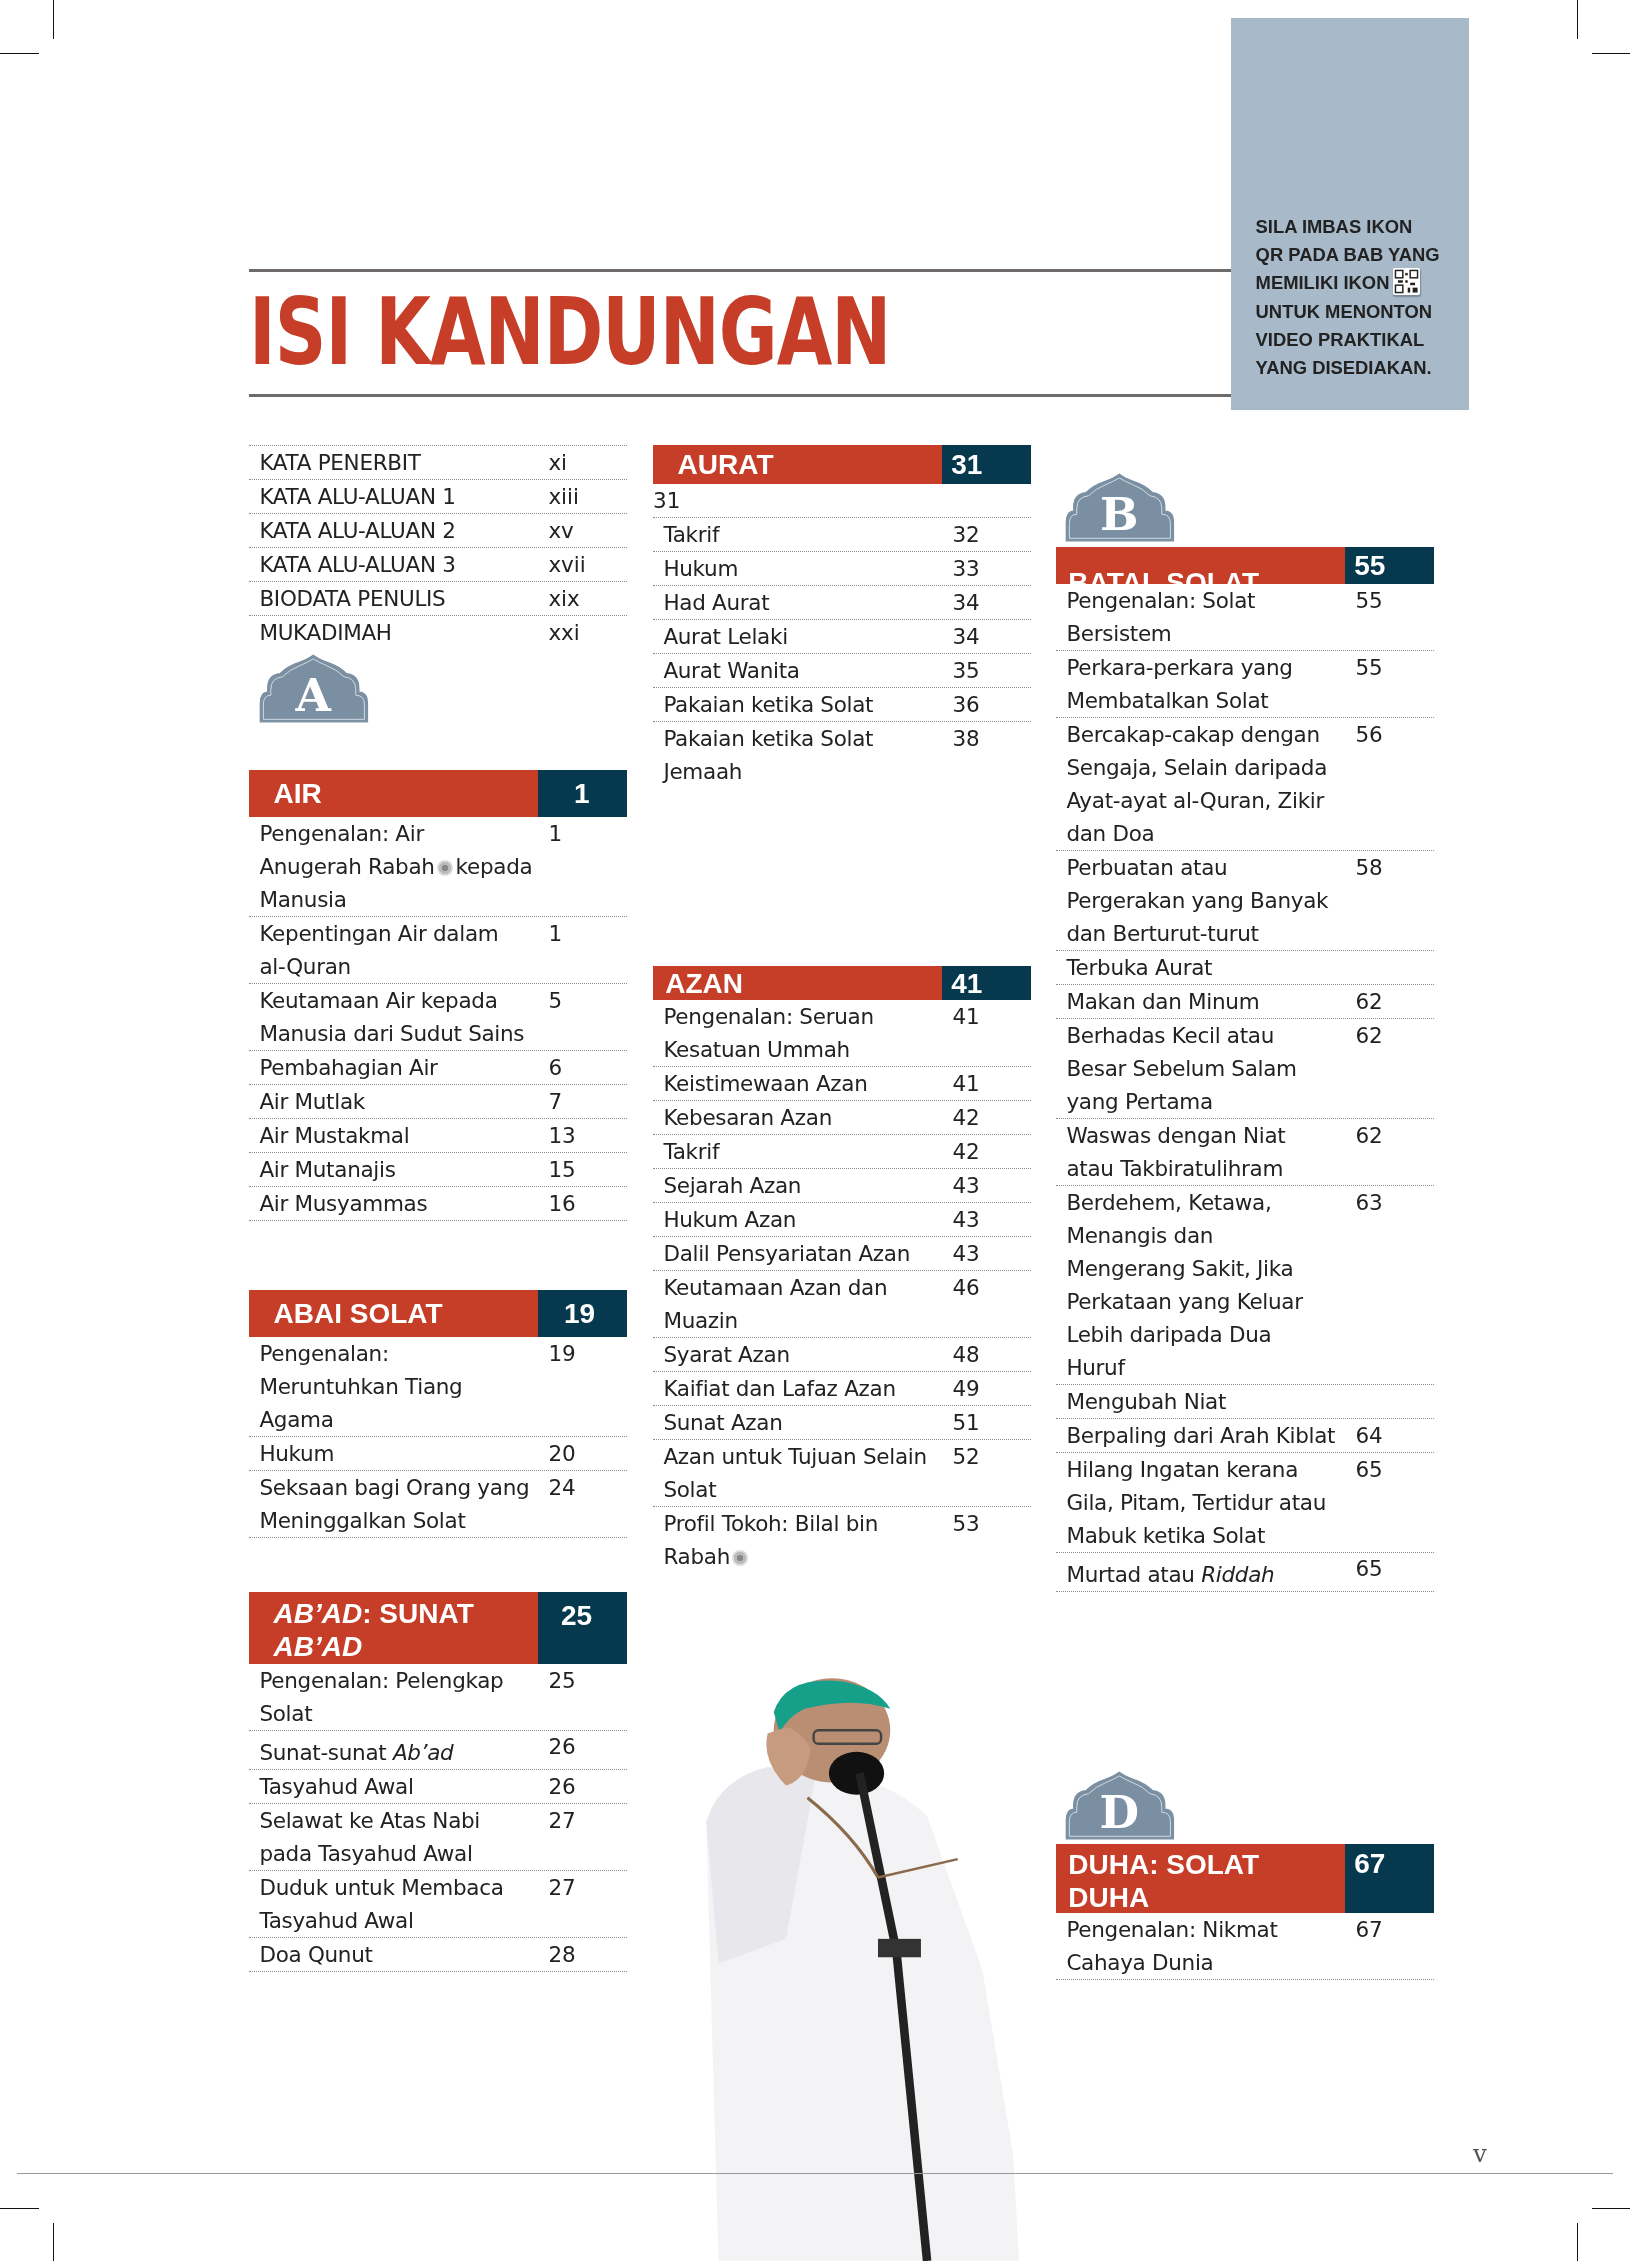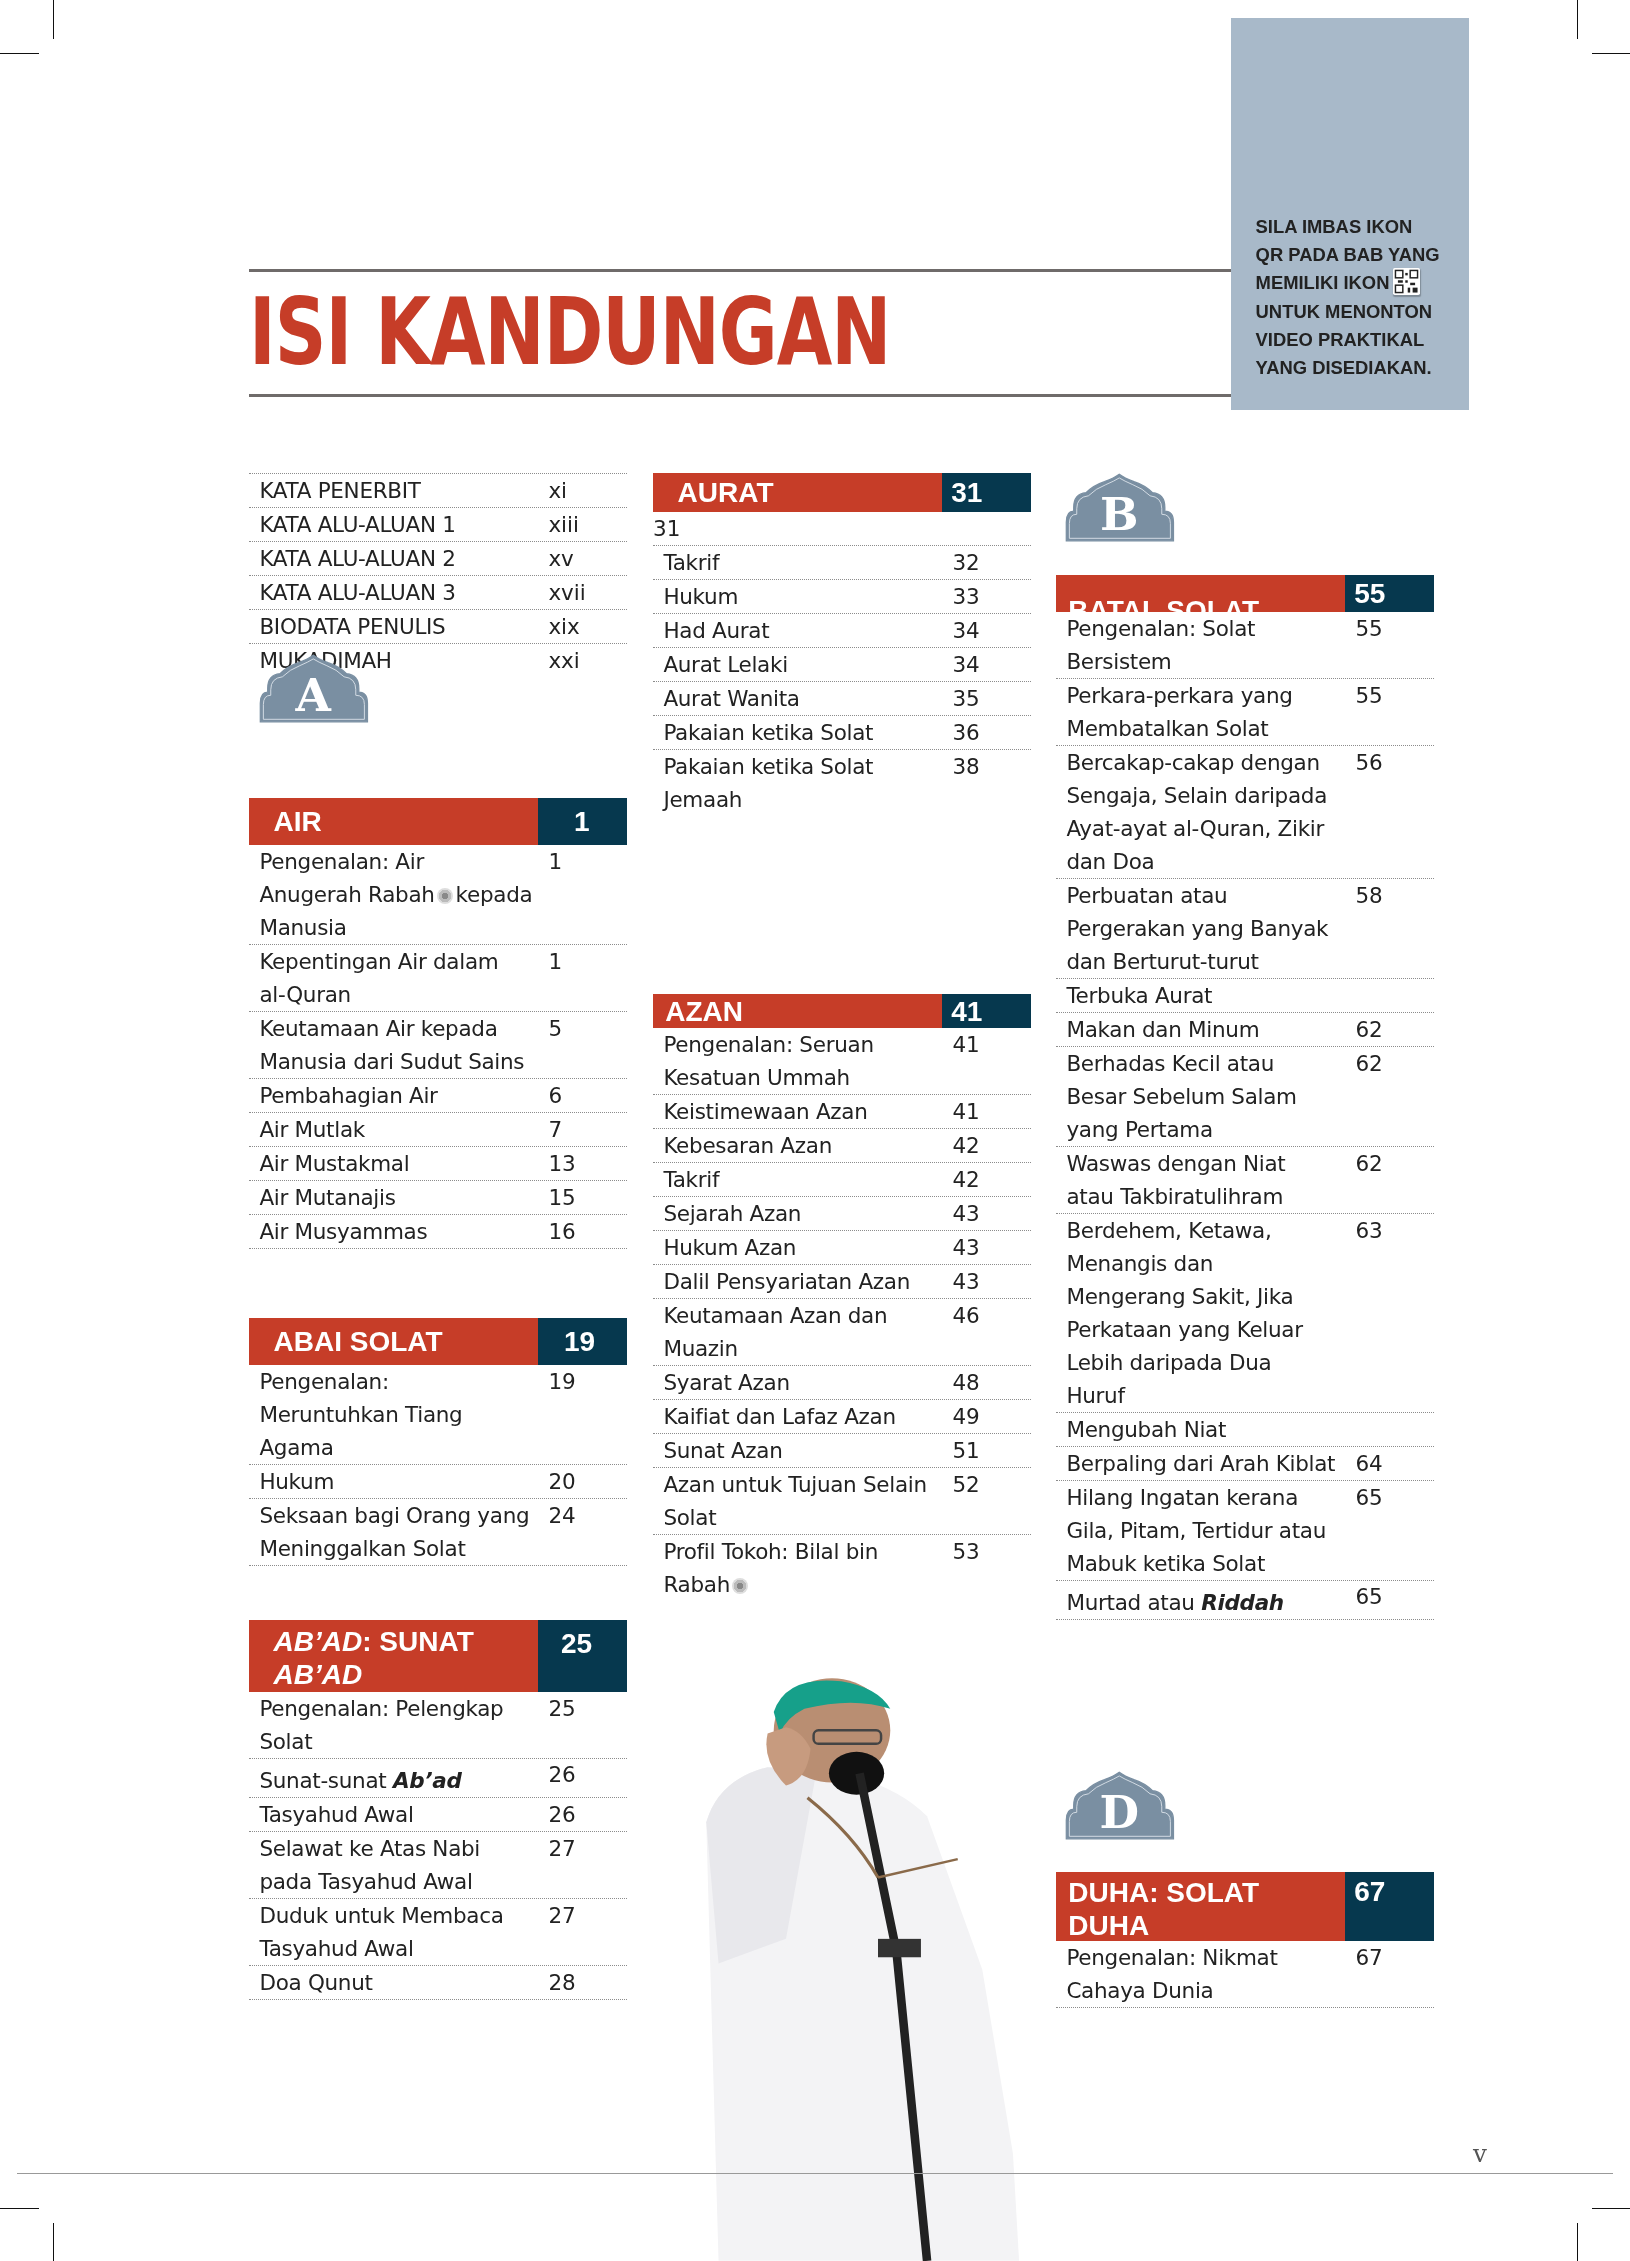--- a/index.html
+++ b/index.html
@@ -9,28 +9,28 @@
   .rule { position:absolute; background:#6f6b6a; height:2.5px; }
   #title { position:absolute; left:249px; top:287px; color:#c63d28;
            font-family:"DejaVu Sans", sans-serif; font-weight:bold; font-size:92px;
            letter-spacing:-1.2px; line-height:92px; transform:scaleX(0.78); transform-origin:left center;
            white-space:nowrap; }
   #qr-box { position:absolute; left:1231px; top:18px; width:238px; height:392px; background:#a8b9c9; }
   #qr-text { position:absolute; left:24.6px; top:195px; width:203px; font-family:"Liberation Sans", sans-serif;
              font-weight:bold; font-size:18.4px; line-height:28px; color:#222; }
   .qr-ico { display:inline-block; width:27px; height:27px; vertical-align:middle; margin-left:3.7px;
             background:#fff; border-radius:1.8px; box-shadow:0.6px 1.2px 1.2px rgba(0,0,0,0.25); position:relative; top:-2.5px;}
-  .col { position:absolute; width:378px;margin-top:28px; }
+  .col { position:absolute; width:378px; }
   .row { position:relative; border-bottom:1.8px dotted #8c8c8c; display:flex;
          font-family:"DejaVu Sans", sans-serif; font-size:21.5px; line-height:33px; color:#222; }
   .row.top { border-top:1.8px dotted #8c8c8c; }
   .row.nob { border-bottom:none; }
   .row .t { padding-left:10.4px; width:289px; letter-spacing:-0.3px; }
   .row .p { width:74px; }
-  .row .t i { font-style:italic;font-weight:bold; }
+  .row .t i { font-style:italic; }
   .hdr { display:flex; height:47px; margin-top:0; }
   .hdr .hl { flex:0 0 289px; background:#c63d28; color:#fff; font-family:"Liberation Sans", sans-serif;
              font-weight:bold; font-size:28px; line-height:28px; padding:9.8px 0 0 24.6px; box-sizing:border-box; }
   .hdr .hn { flex:1; background:#06384e; color:#fff; font-family:"Liberation Sans", sans-serif;
              font-weight:bold; font-size:28px; line-height:28px; padding:9.8px 0 0 36px; box-sizing:border-box; }
   .hdr.tall { height:72px; }
   .hdr .hl.left20 { padding-left:12.3px; }
   .badge { position:absolute; width:111px; height:69px; }
   .honor { display:inline-block; width:16px; height:16px; border-radius:50%;
            background:radial-gradient(circle,#888 0 30%,#bbb 31% 55%,#ddd 56%); vertical-align:middle; margin:0 2.5px; }

